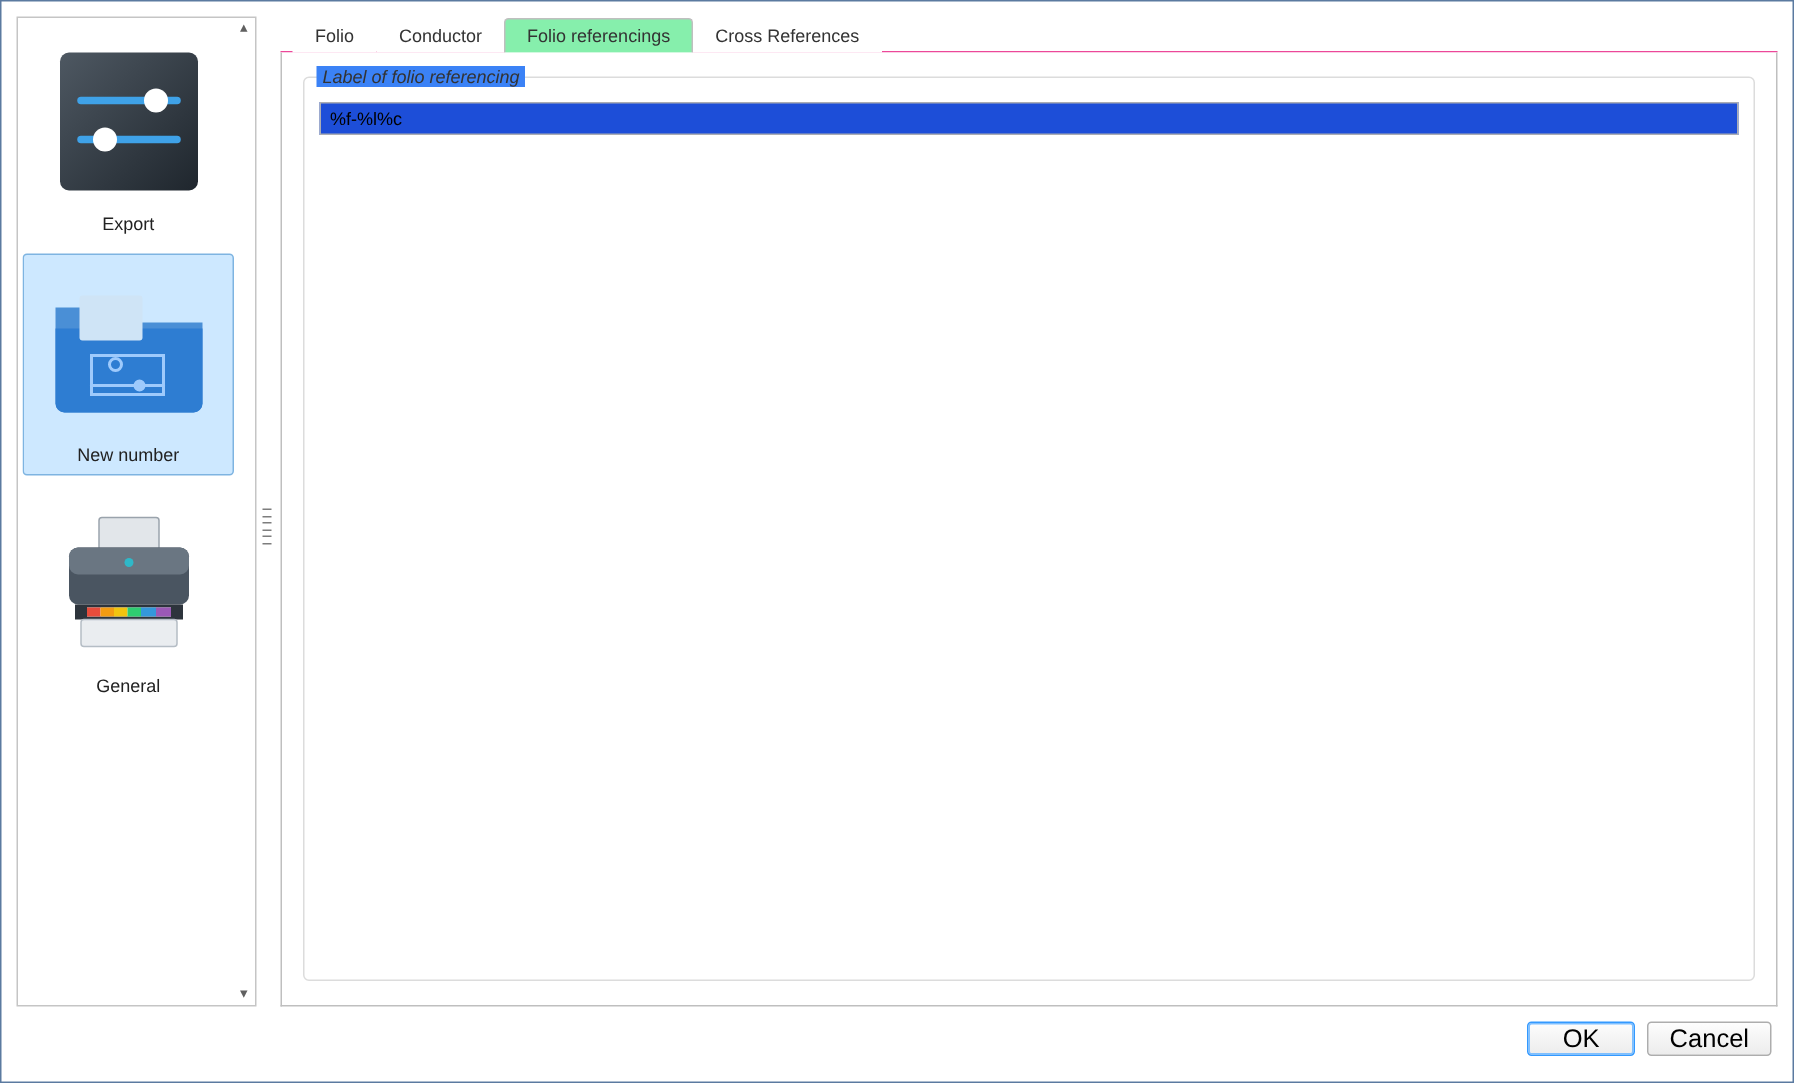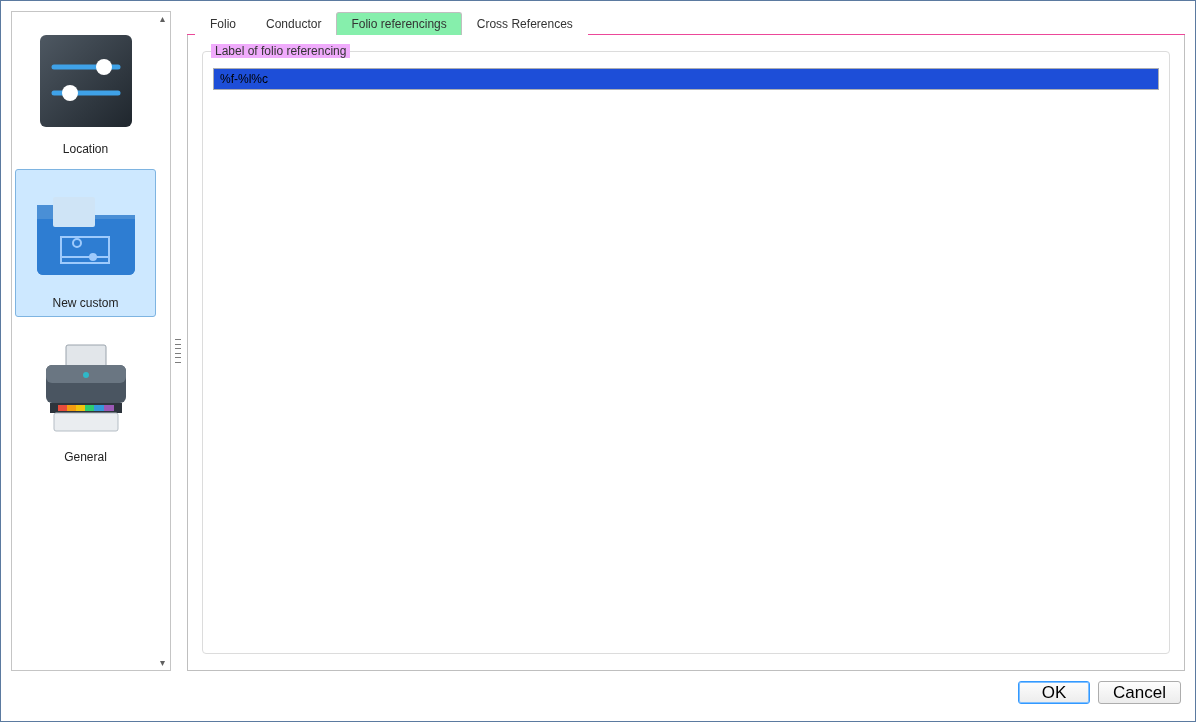--- a/index.html
+++ b/index.html
@@ -129,24 +129,25 @@
   .groupbox {
     border: 1px solid #dcdcdc;
     border-radius: 4px;
     position: relative;
     padding: 16px 10px 10px 10px;
     height: 100%;
   }
   .groupbox-title {
     position: absolute;
     left: 8px; top: -8px;
-    background: #f0abfc;
+    background: #3b82f6;
     padding: 0 4px;
     font-size: 12px;
     color: #333;
+    font-style: italic;
   }
   .label-input {
     width: 100%;
     height: 22px;
     padding: 2px 6px;
     border: 1px solid #abadb3;
     font-family: inherit;
     font-size: 12px;
     background: #1d4ed8;
   }
@@ -201,38 +202,38 @@
                   <stop offset="1" stop-color="#1f262d"></stop>
                 </linearGradient>
               </defs>
               <rect x="4" y="4" width="92" height="92" rx="6" fill="url(#gbg)"></rect>
               <line x1="18" y1="36" x2="82" y2="36" stroke="#3fa2e8" stroke-width="5" stroke-linecap="round"></line>
               <circle cx="68" cy="36" r="8" fill="#fff"></circle>
               <line x1="18" y1="62" x2="82" y2="62" stroke="#3fa2e8" stroke-width="5" stroke-linecap="round"></line>
               <circle cx="34" cy="62" r="8" fill="#fff"></circle>
             </svg>
           </div>
-          <div class="label">Location</div>
+          <div class="label">Export</div>
         </div>
 
         <div class="sidebar-item selected">
           <div class="icon-wrap">
             <svg width="110" height="100" viewBox="0 0 110 100">
               <path d="M6 20 h34 l8 10 h56 v54 a6 6 0 0 1 -6 6 h-86 a6 6 0 0 1 -6 -6 z" fill="#4a8fd6"></path>
               <path d="M6 34 h98 v50 a6 6 0 0 1 -6 6 h-86 a6 6 0 0 1 -6 -6 z" fill="#2e7dd2"></path>
               <rect x="22" y="12" width="42" height="30" rx="2" fill="#cfe4f6"></rect>
               <g stroke="#9ecafc" stroke-width="2" fill="none" stroke-linecap="round">
                 <rect x="30" y="52" width="48" height="26"></rect>
                 <circle cx="46" cy="58" r="4"></circle>
                 <line x1="30" y1="72" x2="78" y2="72"></line>
                 <circle cx="62" cy="72" r="3" fill="#9ecafc"></circle>
               </g>
             </svg>
           </div>
-          <div class="label">New custom</div>
+          <div class="label">New number</div>
         </div>
 
 
         <div class="sidebar-item">
           <div class="icon-wrap">
             <svg width="100" height="100" viewBox="0 0 100 100">
               <rect x="30" y="6" width="40" height="22" rx="2" fill="#e2e6ea" stroke="#9aa3ac"></rect>
               <rect x="10" y="26" width="80" height="38" rx="6" fill="#4a5561"></rect>
               <rect x="10" y="26" width="80" height="18" rx="6" fill="#6a7682"></rect>
               <circle cx="50" cy="36" r="3" fill="#2fb8c8"></circle>

